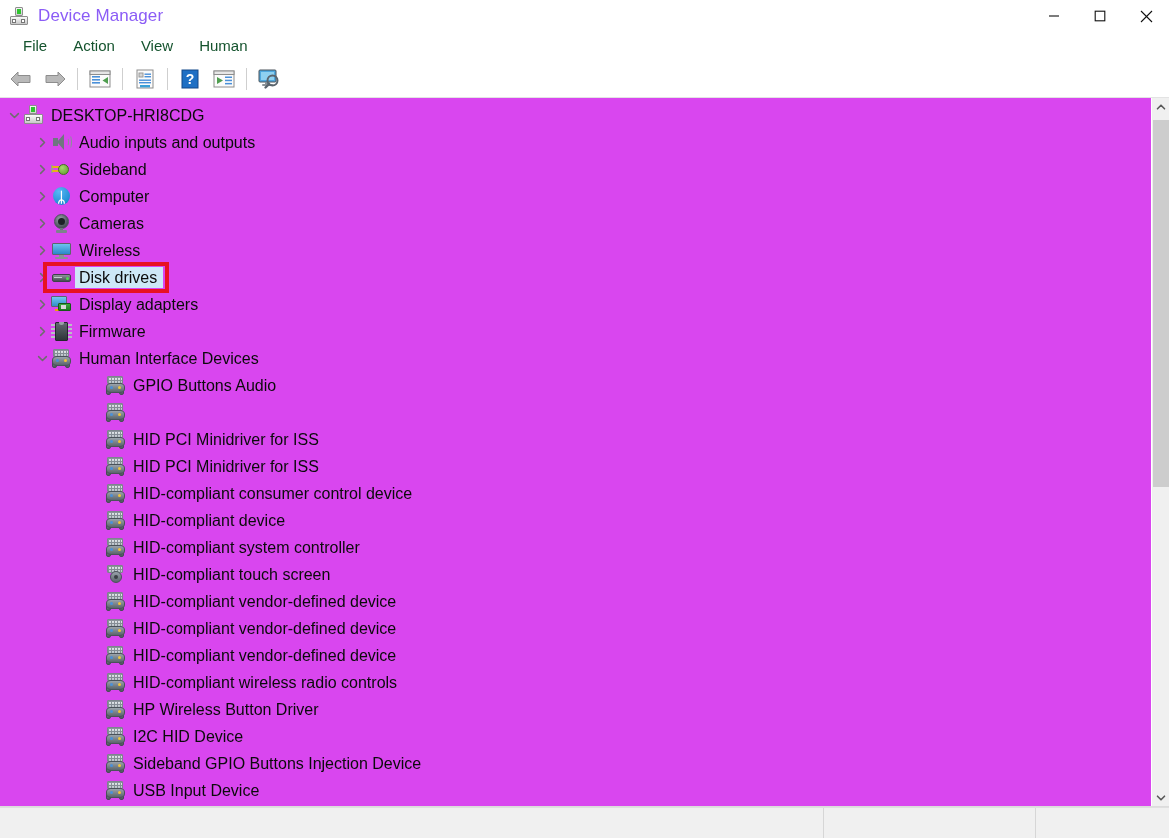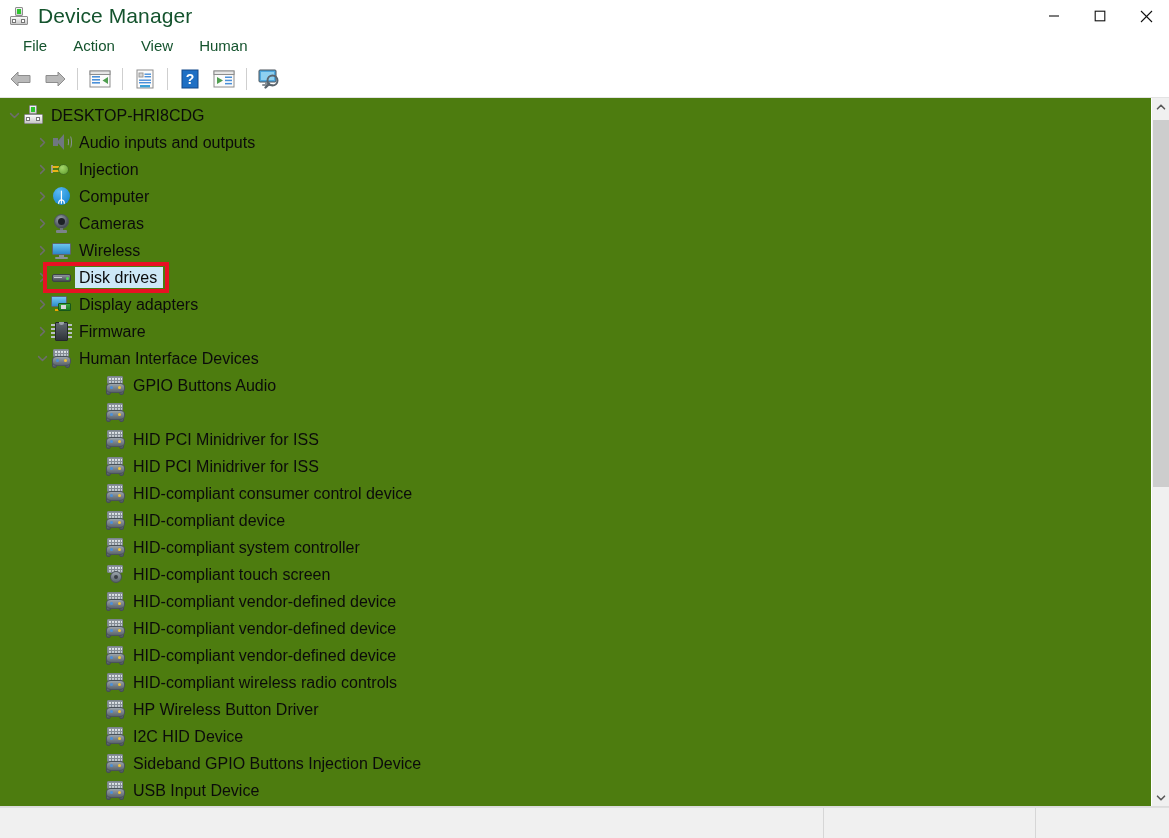--- a/index.html
+++ b/index.html
@@ -48,21 +48,21 @@
     border: 1px solid #8e8e8e; border-radius: 1px;
   }
   .dev-icon .slot {
     position: absolute; top: 13px; width: 4px; height: 4px;
     background: #ffffff; border: 1px solid #767676;
   }
   .dev-icon .slot.s1 { left: 2px; }
   .dev-icon .slot.s2 { left: 11px; }
 
   .title-text {
-    font-size: 21px; color: #14532d;
+    font-size: 17px; color: #8b5cf6;
     letter-spacing: 0.1px;
     line-height: 32px;
   }
   .win-controls {
     position: absolute; right: 0; top: 0;
     height: 32px; display: flex;
   }
   .win-btn {
     width: 46px; height: 32px;
     display: flex; align-items: center; justify-content: center;
@@ -107,21 +107,21 @@
     position: relative;
     flex: 1 1 auto;
     display: flex;
     background: #ffffff;
     overflow: hidden;
   }
   .tree-pane {
     position: relative;
     flex: 1 1 auto;
     overflow: hidden;
-    background: #4d7c0f;
+    background: #d946ef;
   }
   .tree-inner { position: relative; padding-top: 4px; }
 
   .tree-row {
     position: relative;
     height: 27px;
     display: flex; align-items: center;
     white-space: nowrap;
   }
   .chevron {
@@ -545,21 +545,21 @@
             </div>
             <div class="row-hit">
               <div class="node-icon">
                 <div class="ic ic-batt">
                   <div class="prong"></div>
                   <div class="bar b1"></div>
                   <div class="bar b2"></div>
                   <div class="cell"></div>
                 </div>
               </div>
-              <span class="node-label">Injection</span>
+              <span class="node-label">Sideband</span>
             </div>
           </div>
           <div class="tree-row lvl1">
             <div class="chevron">
               <svg width="9" height="11" viewBox="0 0 9 11">
                 <polyline class="chev-stroke" points="2.6,1.6 6.5,5.5 2.6,9.4"></polyline>
               </svg>
             </div>
             <div class="row-hit">
               <div class="node-icon">

